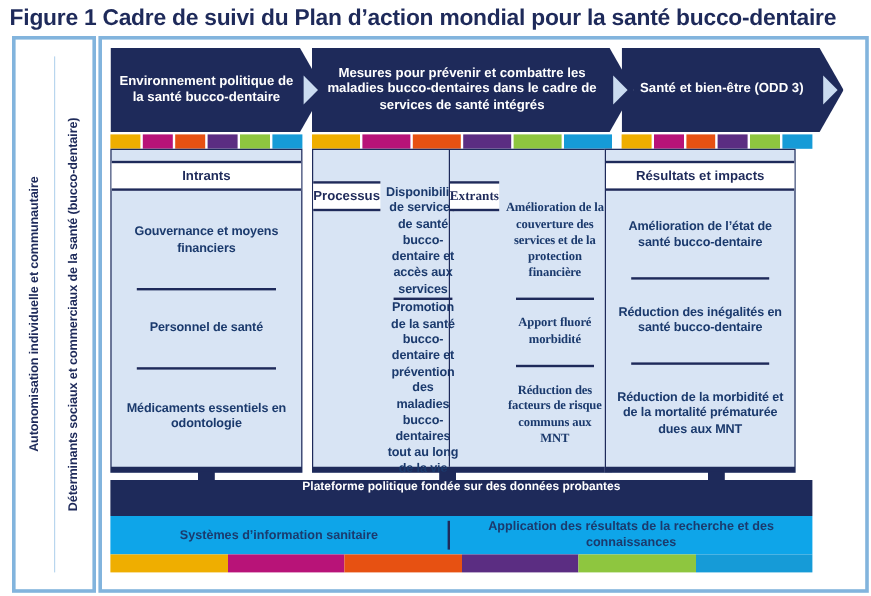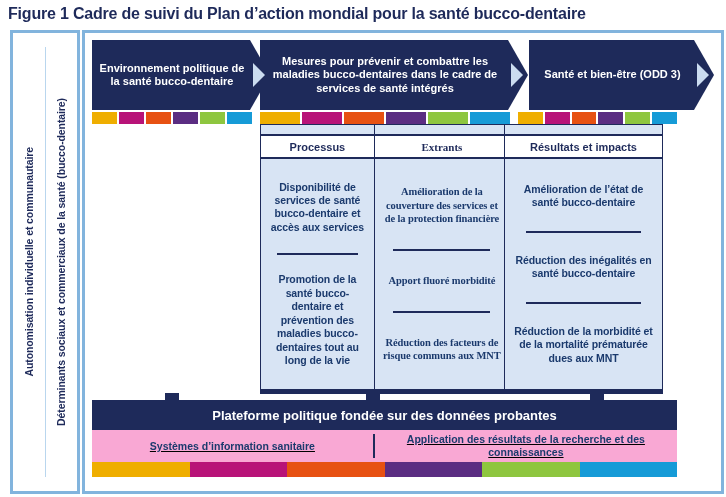--- a/index.html
+++ b/index.html
@@ -1,68 +1,68 @@
 <!DOCTYPE html>
 <html><head>
 <meta charset="utf-8">
 <style>
   * { margin:0; padding:0; box-sizing:border-box; }
   html,body { width:726px; height:497px; background:#ffffff; font-family:"Liberation Sans", sans-serif; }
   .page { position:relative; width:726px; height:497px; background:#fff; overflow:hidden; }
 
-  .figure-title { position:absolute; left:8px; top:5px; font-size:16px; font-weight:bold; color:#1e2a5a; letter-spacing:-0.2px; }
+  .figure-title { position:absolute; left:8px; top:5px; font-size:19px; font-weight:bold; color:#1e2a5a; letter-spacing:-0.2px; }
 
   
   .side-box { position:absolute; left:10px; top:30px; width:70px; height:464px; border:3px solid #82b4dd; background:#fff; display:flex; }
   .side-col { flex:1; display:flex; align-items:center; justify-content:center; position:relative; }
   .side-divider { position:absolute; left:50%; top:14px; bottom:14px; width:1px; background:#b9d6ee; }
   .vtext { writing-mode:vertical-rl; transform:rotate(180deg); font-size:10.5px; font-weight:bold; color:#1e2a5a; white-space:nowrap; letter-spacing:-0.1px; }
 
   
   .main-box { position:absolute; left:82px; top:30px; width:642px; height:464px; border:3px solid #82b4dd; background:#fff; }
 
   
   .hdr { position:absolute; top:7px; height:70px; background:#1e2a5a; color:#fff; display:flex; align-items:center; justify-content:center; text-align:center; font-weight:bold; font-size:11px; line-height:1.22; padding:2px 24px 2px 6px;
     clip-path:polygon(0 0, calc(100% - 20px) 0, 100% 50%, calc(100% - 20px) 100%, 0 100%);
     filter:drop-shadow(1.5px 0 0 #fff) drop-shadow(-1.5px 0 0 #fff) drop-shadow(0 1.5px 0 #fff) drop-shadow(0 -1.5px 0 #fff); }
   .hdr .chev { position:absolute; right:5px; top:50%; transform:translateY(-50%); width:0; height:0; border-top:12px solid transparent; border-bottom:12px solid transparent; border-left:12px solid #cbdcf0; }
   .hdr1 { left:7px;   width:178px; z-index:30; }
   .hdr2 { left:175px; width:268px; z-index:20; }
-  .hdr3 { left:444px; width:185px; z-index:10; }
+  .hdr3 { left:433px; width:185px; z-index:10; }
 
   
   .stripe { position:absolute; height:12px; display:flex; }
   .stripe span { flex:1; }
   .stripe.gapped span { margin-right:2px; }
   .stripe.gapped span:last-child { margin-right:0; }
   .st1 { left:7px;   top:79px; width:160px; }
   .st2 { left:175px; top:79px; width:250px; }
   .st3 { left:433px; top:79px; width:159px; }
   .stBottom { left:7px; top:429px; width:585px; height:15px; }
 
   
   .colbox { position:absolute; top:91px; height:270px; background:#d8e4f4; border:1px solid #1e2a5a; border-bottom:5px solid #1e2a5a; padding-top:9px; display:flex; flex-direction:column; }
   .cb1 { left:7px;   width:160px; }
   .cb2 { left:175px; width:250px; flex-direction:row; padding-top:0; }
   .cb3 { left:419px; width:159px; }
-  .subcol { display:flex; flex-direction:column; padding-top:9px; }
+  .subcol { display:flex; flex-direction:row; padding-top:26px; }
   .subcol.left  { width:45.5%; }
   .subcol.right { width:54.5%; border-left:1.5px solid #1e2a5a;font-family:Liberation Serif, serif; }
   .label-row { background:#fff; border-top:2px solid #1e2a5a; border-bottom:2px solid #1e2a5a; height:25px; display:flex; align-items:center; justify-content:center; font-weight:bold; font-size:11px; color:#1e2a5a; flex-shrink:0; }
   .content { flex:1; display:flex; flex-direction:column; justify-content:space-evenly; align-items:center; padding:3px 5px; }
   .cell { text-align:center; font-weight:bold; font-size:10.5px; line-height:1.28; color:#1b3a6d; letter-spacing:-0.1px; }
   .hdivider { width:78%; border-top:2px solid #1e2a5a; height:0; }
 
   
   .leg { position:absolute; top:360px; width:14px; height:9px; background:#1e2a5a; }
   .leg1 { left:80px; } .leg2 { left:281px; } .leg3 { left:505px; }
 
   
-  .platform { position:absolute; left:7px; top:367px; width:585px; height:30px; background:#1e2a5a; color:#fff; display:flex; align-items:center; justify-content:center; font-weight:bold; font-size:13px; }
-  .info-row { position:absolute; left:7px; top:397px; width:585px; height:32px; background:#f9a8d4; display:flex; align-items:stretch;text-decoration:underline; }
+  .platform { position:absolute; left:7px; top:367px; width:585px; height:30px; background:#1e2a5a; color:#fff; display:flex; justify-content:center; font-weight:bold; font-size:10px; }
+  .info-row { position:absolute; left:7px; top:397px; width:585px; height:32px; background:#0ea5e9; display:flex; align-items:stretch; }
   .info-cell { display:flex; align-items:center; justify-content:center; text-align:center; font-weight:bold; font-size:10.5px; line-height:1.2; color:#1b3a6d; }
   .info-cell.a { width:48%; }
   .info-cell.b { flex:1; }
   .vdivider { width:2px; background:#1e2a5a; margin:4px 0; }
 </style>
 </head>
 <body>
 
 <div class="page">
 
@@ -111,20 +111,32 @@
       </div>
     <div class="stripe gapped st3">
         <span style="background: rgb(239, 174, 0);"></span>
         <span style="background: rgb(184, 19, 120);"></span>
         <span style="background: rgb(231, 81, 18);"></span>
         <span style="background: rgb(91, 45, 130);"></span>
         <span style="background: rgb(142, 198, 63);"></span>
         <span style="background: rgb(22, 155, 215);"></span>
       </div>
 
+    <div class="colbox cb1">
+      <div class="label-row">
+        <span>Intrants</span>
+      </div>
+      <div class="content">
+        <div class="cell">Gouvernance et moyens financiers</div>
+        <div class="hdivider"></div>
+        <div class="cell">Personnel de santé</div>
+        <div class="hdivider"></div>
+        <div class="cell">Médicaments essentiels en odontologie</div>
+      </div>
+    </div>
 
     <div class="colbox cb2">
       <div class="subcol left">
         <div class="label-row">
           <span>Processus</span>
         </div>
         <div class="content">
           <div class="cell">Disponibilité de services de santé bucco-dentaire et accès aux services</div>
           <div class="hdivider"></div>
           <div class="cell">Promotion de la santé bucco-dentaire et prévention des maladies bucco-dentaires tout au long de la vie</div>

